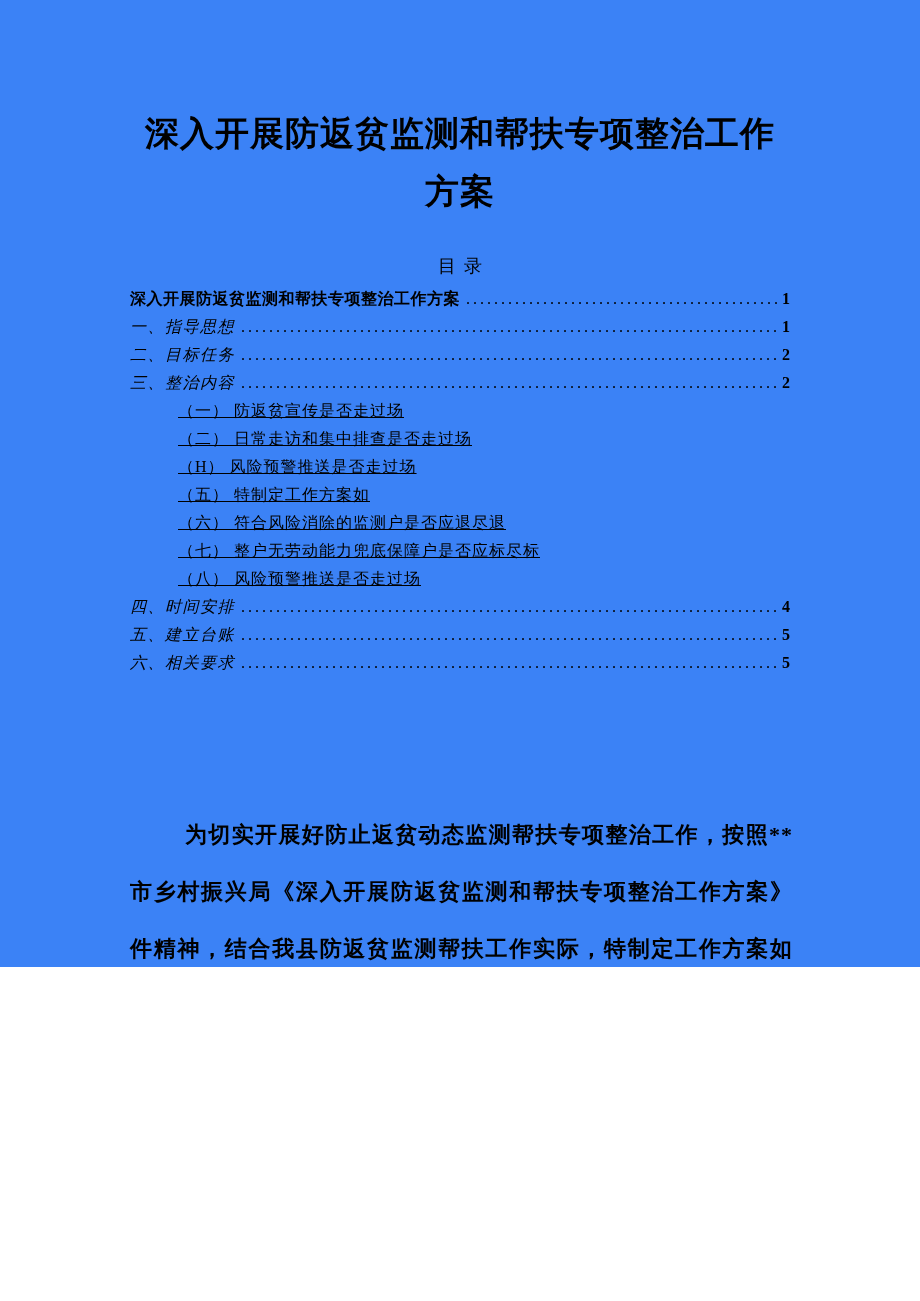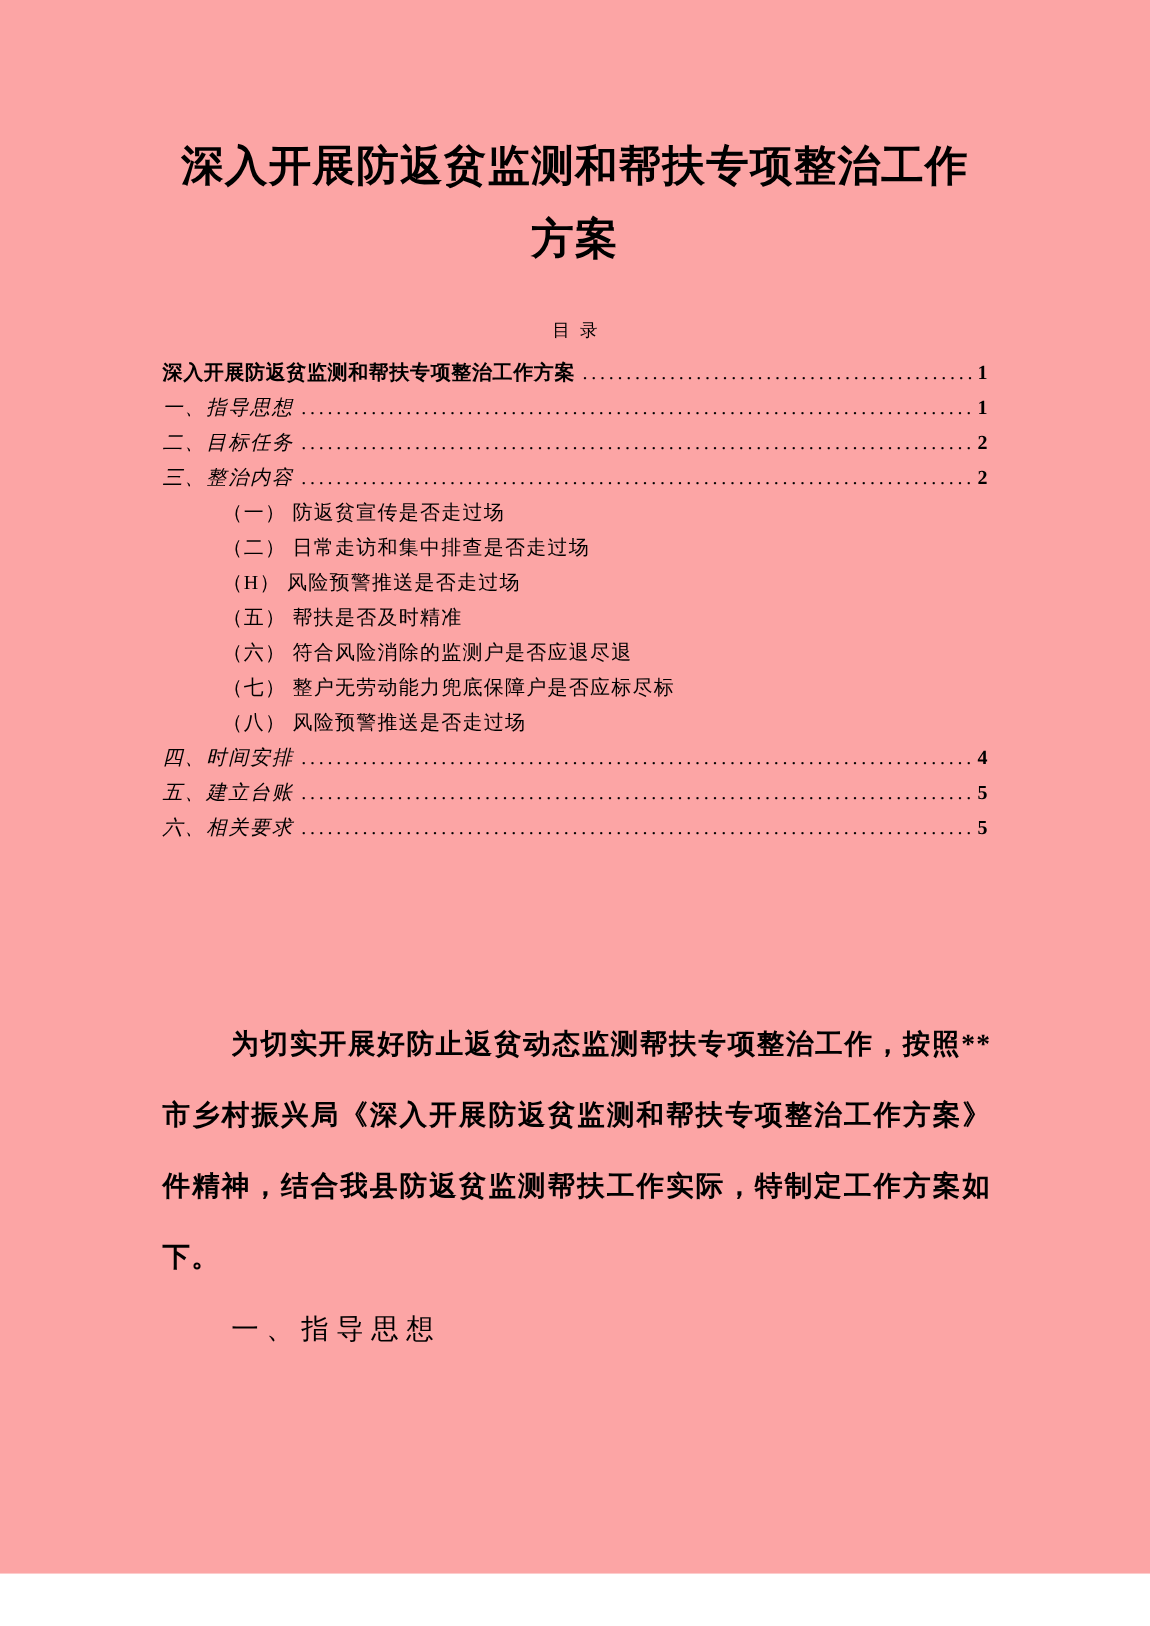--- a/index.html
+++ b/index.html
@@ -3,22 +3,22 @@
 <meta charset="utf-8">
 <style>
   html, body {
     margin: 0;
     padding: 0;
     background: #ffffff;
   }
   .page {
     position: relative;
     width: 920px;
-    height: 1259px;
-    background: #fca5a5;
+    height: 967px;
+    background: #3b82f6;
     color: #000000;
     overflow: hidden;
     font-family: "Liberation Serif", serif;
   }
   
   .doc-title {
     position: absolute;
     top: 104px;
     left: 130px;
     width: 660px;
@@ -32,21 +32,21 @@
   }
   
   .toc {
     position: absolute;
     top: 251px;
     left: 130px;
     width: 660px;
   }
   .toc-title {
     text-align: center;
-    font-size: 14px;
+    font-size: 18px;
     line-height: 30px;
     letter-spacing: 8px;
     padding-left: 8px;
     margin-bottom: 4px;
   }
   .toc-row {
     display: flex;
     align-items: baseline;
     height: 28px;
     font-size: 16px;
@@ -57,20 +57,21 @@
     font-weight: bold;
     letter-spacing: 0.5px;
   }
   .toc-row.kai .toc-label {
     font-style: italic;
     letter-spacing: 1.5px;
   }
   .toc-row.sub {
     padding-left: 48px;
     letter-spacing: 1px;
+    text-decoration: underline;
   }
   .toc-dots {
     flex: 1;
     overflow: hidden;
     white-space: nowrap;
     margin: 0 3px 0 6px;
   }
   .toc-dots::after {
     content: "..........................................................................................................................................................................................................";
     letter-spacing: 3px;
@@ -142,21 +143,21 @@
         <div class="toc-row sub">
           <span class="toc-label">（一） 防返贫宣传是否走过场</span>
         </div>
         <div class="toc-row sub">
           <span class="toc-label">（二） 日常走访和集中排查是否走过场</span>
         </div>
         <div class="toc-row sub">
           <span class="toc-label">（H） 风险预警推送是否走过场</span>
         </div>
         <div class="toc-row sub">
-          <span class="toc-label">（五） 帮扶是否及时精准</span>
+          <span class="toc-label">（五） 特制定工作方案如</span>
         </div>
         <div class="toc-row sub">
           <span class="toc-label">（六） 符合风险消除的监测户是否应退尽退</span>
         </div>
         <div class="toc-row sub">
           <span class="toc-label">（七） 整户无劳动能力兜底保障户是否应标尽标</span>
         </div>
         <div class="toc-row sub">
           <span class="toc-label">（八） 风险预警推送是否走过场</span>
         </div>

